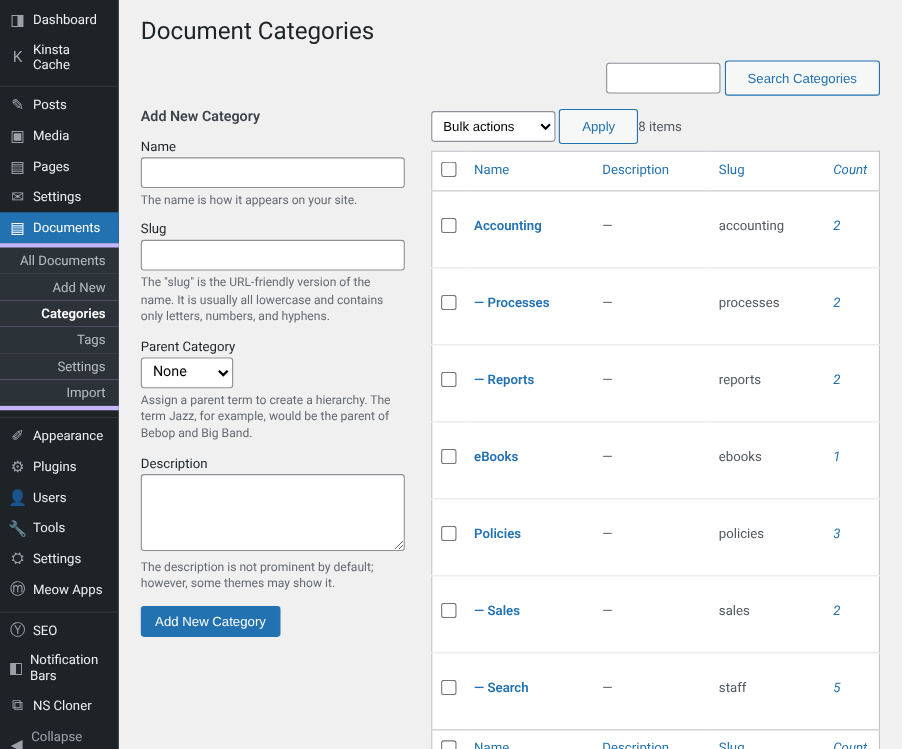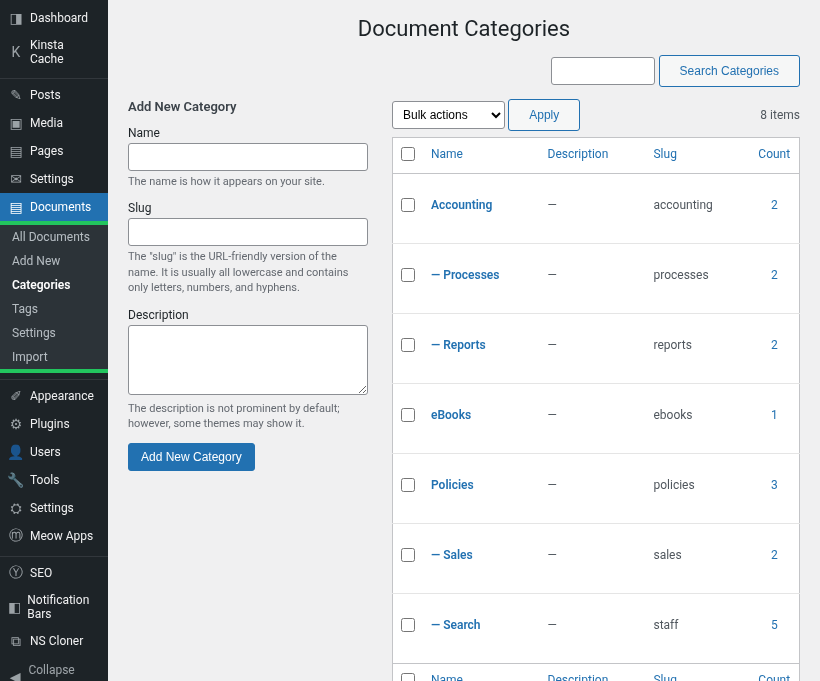--- a/index.html
+++ b/index.html
@@ -9,54 +9,54 @@
 
 .sidebar { width: 108px; background: #1d2327; color: #f0f0f1; flex-shrink: 0; padding-top: 4px; }
 .sb-item { display: flex; align-items: center; padding: 6px 8px; color: #f0f0f1; font-size: 12px; cursor: pointer; gap: 6px; }
 .sb-item.current { background: #2271b1; color: #fff; position: relative; }
 .sb-item.current::after { content: ''; position: absolute; right: -8px; top: 50%; margin-top: -8px; border: 8px solid transparent; border-right-color: #f0f0f1; }
 .sb-icon { width: 16px; height: 16px; display: inline-flex; align-items: center; justify-content: center; color: rgba(240,246,252,0.6); font-size: 14px; }
 .sb-item.current .sb-icon { color: #fff; }
 .sb-sep { height: 5px; border-bottom: 1px solid #32373c; margin: 2px 0; }
 .sb-sub { display: block; padding: 5px 12px; color: rgba(240,246,252,0.7); font-size: 12px; cursor: pointer; background: #2c3338; }
 .sb-sub.current { color: #fff; font-weight: 600; }
-.sb-submenu { background: #22c55e; padding: 4px 0; }
+.sb-submenu { background: #c4b5fd; padding: 4px 0; text-align: right; }
 .sb-collapse { display: flex; align-items: center; padding: 8px; color: rgba(240,246,252,0.6); font-size: 12px; cursor: pointer; gap: 6px; }
 
 
 .main { flex: 1; padding: 10px 20px 20px 20px; }
-h1.title { font-size: 22px; font-weight: 400; color: #1d2327; margin: 6px 0 14px 0; text-align: center; }
+h1.title { font-size: 22px; font-weight: 400; color: #1d2327; margin: 6px 0 14px 0; }
 .searchbox { text-align: right; margin-bottom: 12px; }
 .searchbox input[type=text] { width: 104px; height: 28px; border: 1px solid #8c8f94; border-radius: 3px; padding: 0 6px; background: #fff; }
 .btn-outline { display: inline-block; height: 32px; padding: 0 20px; border: 1px solid #2271b1; border-radius: 3px; background: #f6f7f7; color: #2271b1; font-size: 12px; cursor: pointer; }
 .btn-primary { display: inline-block; padding: 6px 12px; background: #2271b1; border: 1px solid #2271b1; border-radius: 3px; color: #fff; font-size: 12px; cursor: pointer; }
 .columns { display: flex; gap: 24px; }
 .col-left { width: 240px; flex-shrink: 0; }
 .col-right { flex: 1; }
 
 
 .form-wrap h2 { font-size: 13px; font-weight: 600; margin-bottom: 12px; }
 .form-field { margin-bottom: 12px; }
 .form-field label { display: block; font-size: 12px; margin-bottom: 3px; color: #1d2327; }
 .form-field input[type=text], .form-field select, .form-field textarea { width: 100%; border: 1px solid #8c8f94; border-radius: 3px; padding: 4px 6px; font-size: 13px; background: #fff; font-family: inherit; box-shadow: 0 0 0 transparent; }
 .form-field input[type=text] { height: 28px; }
 .form-field select { height: 28px; width: 84px; }
 .form-field textarea { height: 70px; resize: both; }
 .form-field p { font-size: 11px; color: #646970; margin-top: 3px; line-height: 1.4; }
 
 
-.tablenav { display: flex; justify-content: space-between; align-items: center; margin-bottom: 6px; }
+.tablenav { display: flex; justify-content: flex-start; align-items: center; margin-bottom: 6px; }
 .tablenav select { height: 28px; border: 1px solid #8c8f94; border-radius: 3px; padding: 0 20px 0 6px; font-size: 12px; background: #fff; }
 .tablenav .count { font-size: 12px; color: #50575e; }
 table.wp-list { width: 100%; border-collapse: collapse; background: #fff; border: 1px solid #c3c4c7; }
 table.wp-list th, table.wp-list td { padding: 9px 8px; text-align: left; font-size: 12px; vertical-align: top; }
 table.wp-list thead th, table.wp-list tfoot th { font-weight: 400; color: #2271b1; border-bottom: 1px solid #c3c4c7; }
 table.wp-list tfoot th { border-bottom: none; border-top: 1px solid #c3c4c7; }
 table.wp-list th.cb, table.wp-list td.cb { width: 24px; text-align: center; }
-table.wp-list th.count, table.wp-list td.count { text-align: center; width: 50px; }
+table.wp-list th.count, table.wp-list td.count { text-align: left; width: 50px; font-style: italic; }
 table.wp-list td a { color: #2271b1; text-decoration: none; font-weight: 600; }
 table.wp-list td.slug { color: #50575e; font-weight: 400; }
 table.wp-list td.count a { font-weight: 400; }
 table.wp-list tbody tr { border-bottom: 1px solid #e5e5e5; }
 table.wp-list tbody tr:last-child { border-bottom: none; }
 table.wp-list tbody td { padding-top: 24px; padding-bottom: 28px; }
 table.wp-list input[type=checkbox] { width: 14px; height: 14px; }
 .dash { color: #50575e; }
 </style>
 </head>
@@ -156,20 +156,25 @@
           <h2>Add New Category</h2>
           <div class="form-field">
             <label>Name</label>
             <input type="text" style="">
             <p>The name is how it appears on your site.</p>
           </div>
           <div class="form-field">
             <label>Slug</label>
             <input type="text" style="">
             <p>The "slug" is the URL-friendly version of the name. It is usually all lowercase and contains only letters, numbers, and hyphens.</p>
+          </div>
+          <div class="form-field">
+            <label>Parent Category</label>
+            <select><option>None</option></select>
+            <p>Assign a parent term to create a hierarchy. The term Jazz, for example, would be the parent of Bebop and Big Band.</p>
           </div>
           <div class="form-field">
             <label>Description</label>
             <textarea style=""></textarea>
             <p>The description is not prominent by default; however, some themes may show it.</p>
           </div>
           <button class="btn-primary">Add New Category</button>
         </div>
       </div>
       <div class="col-right">

